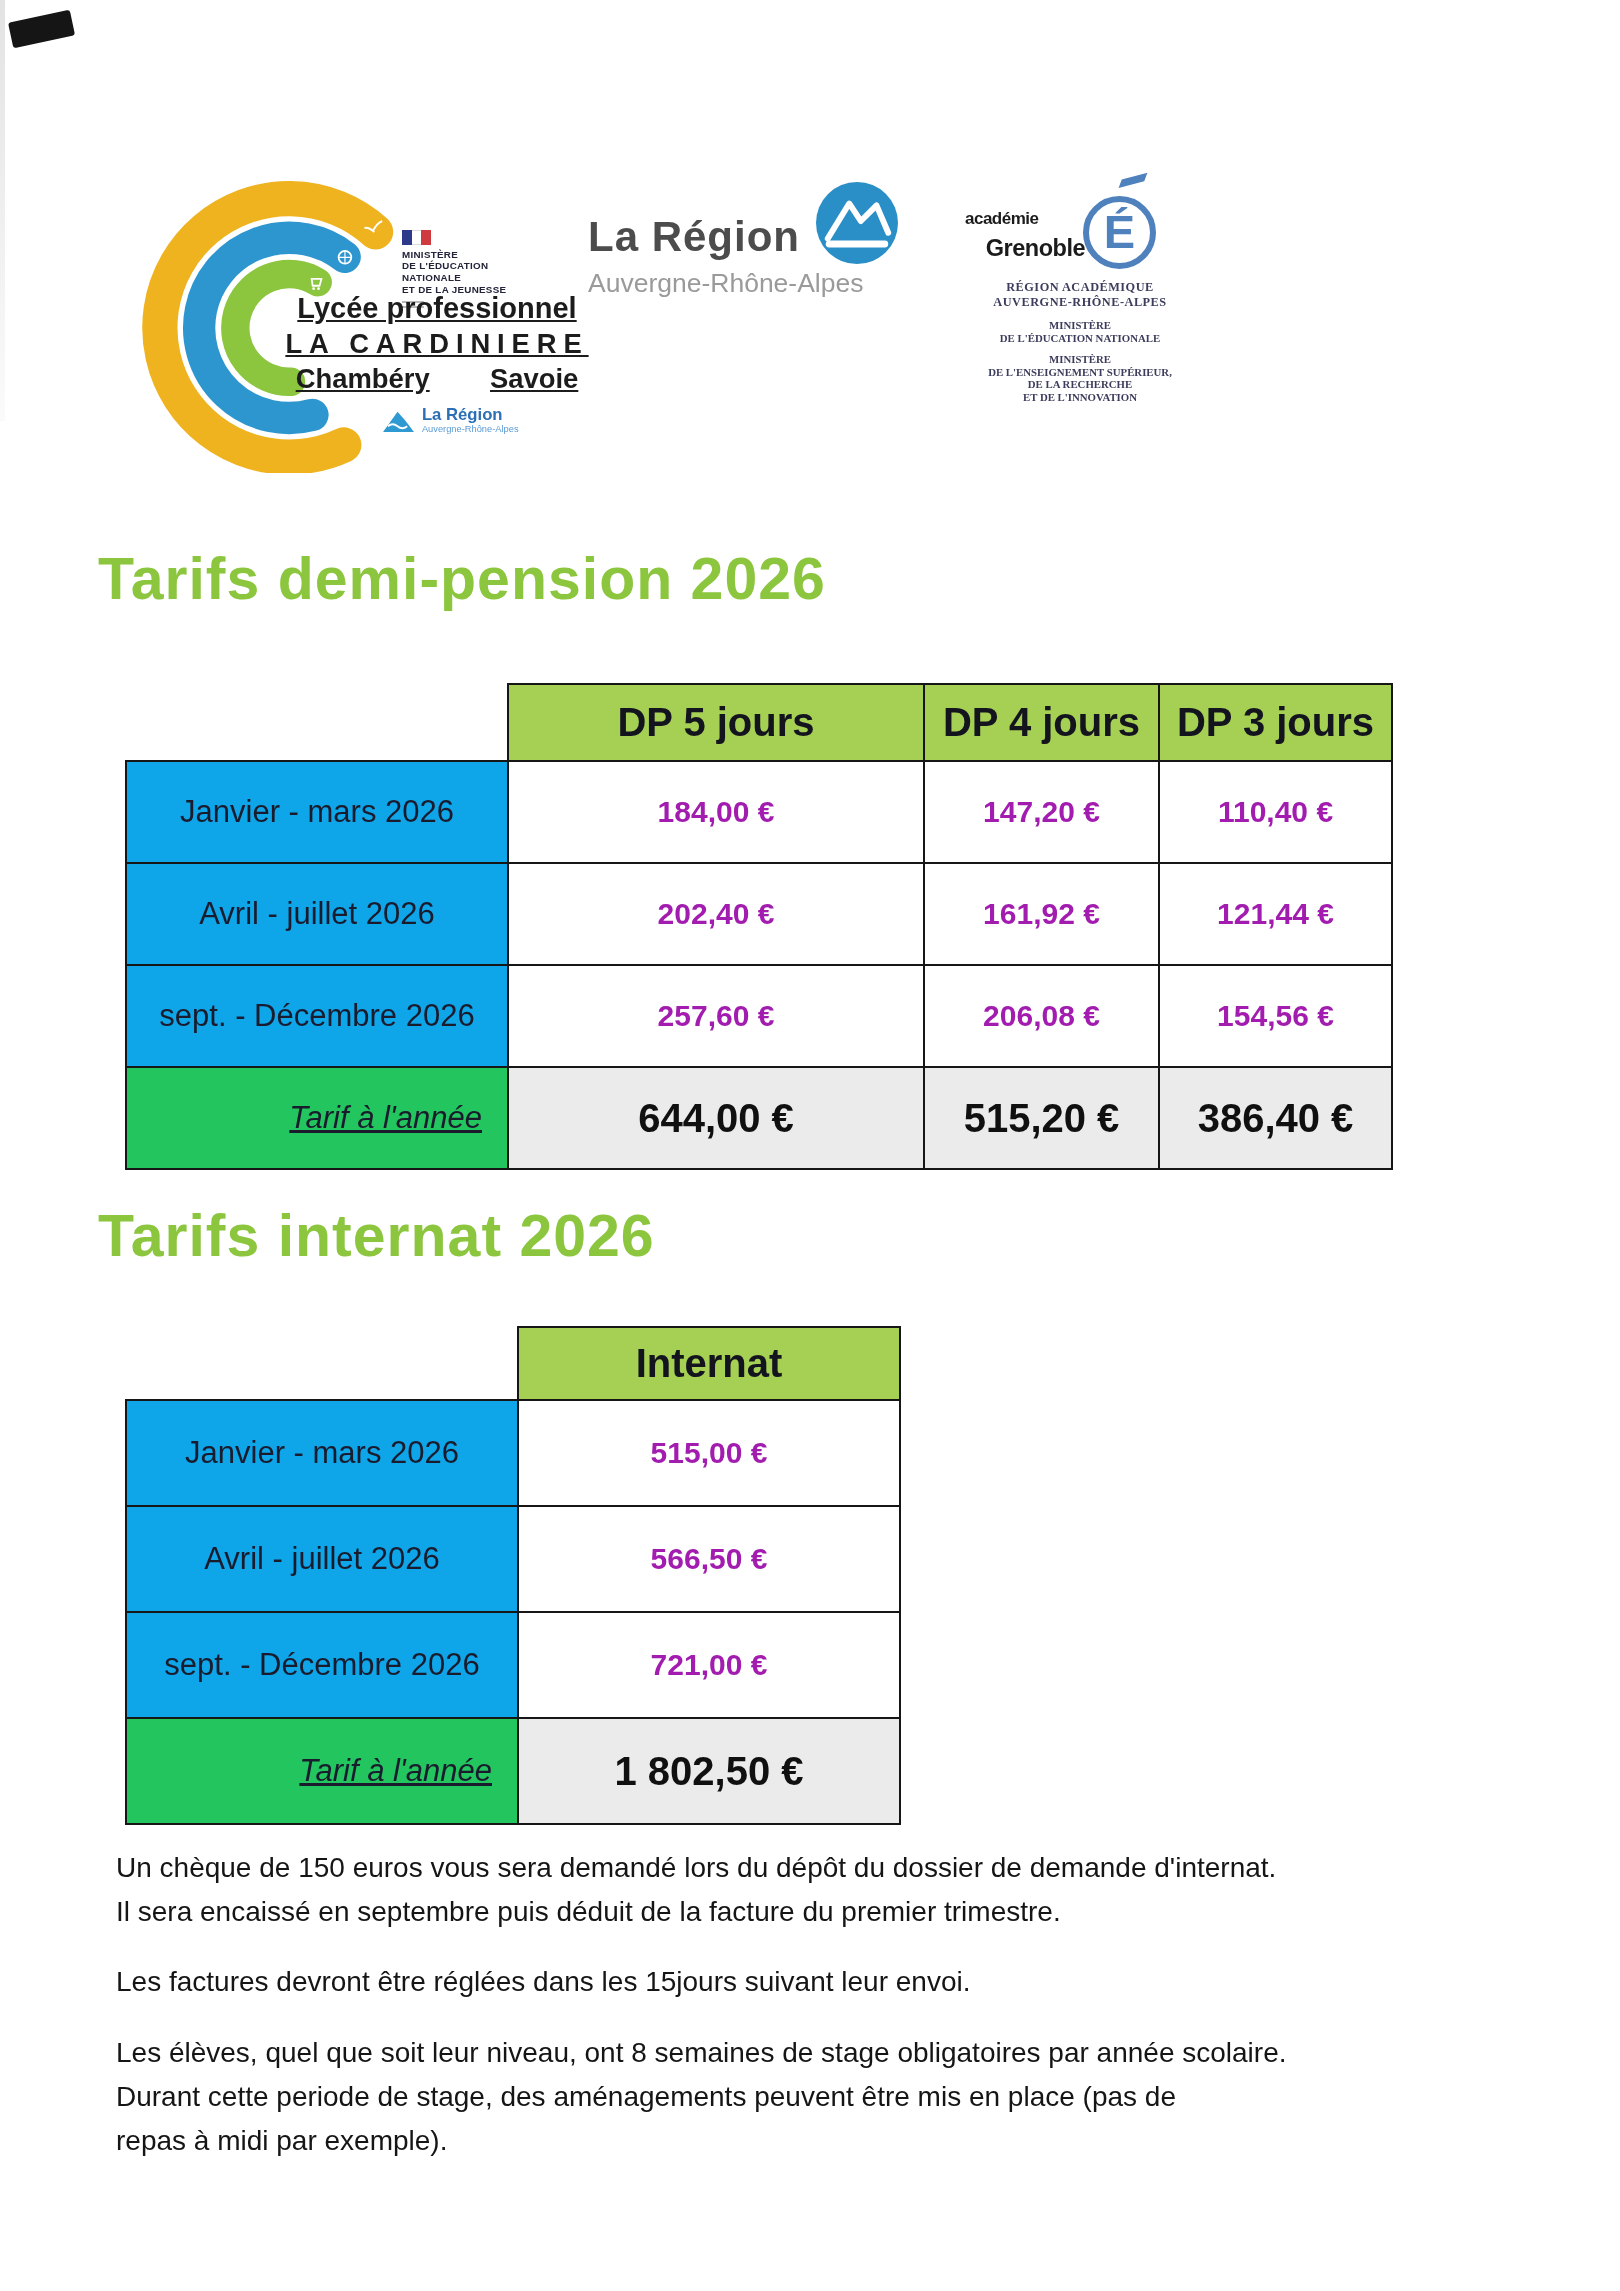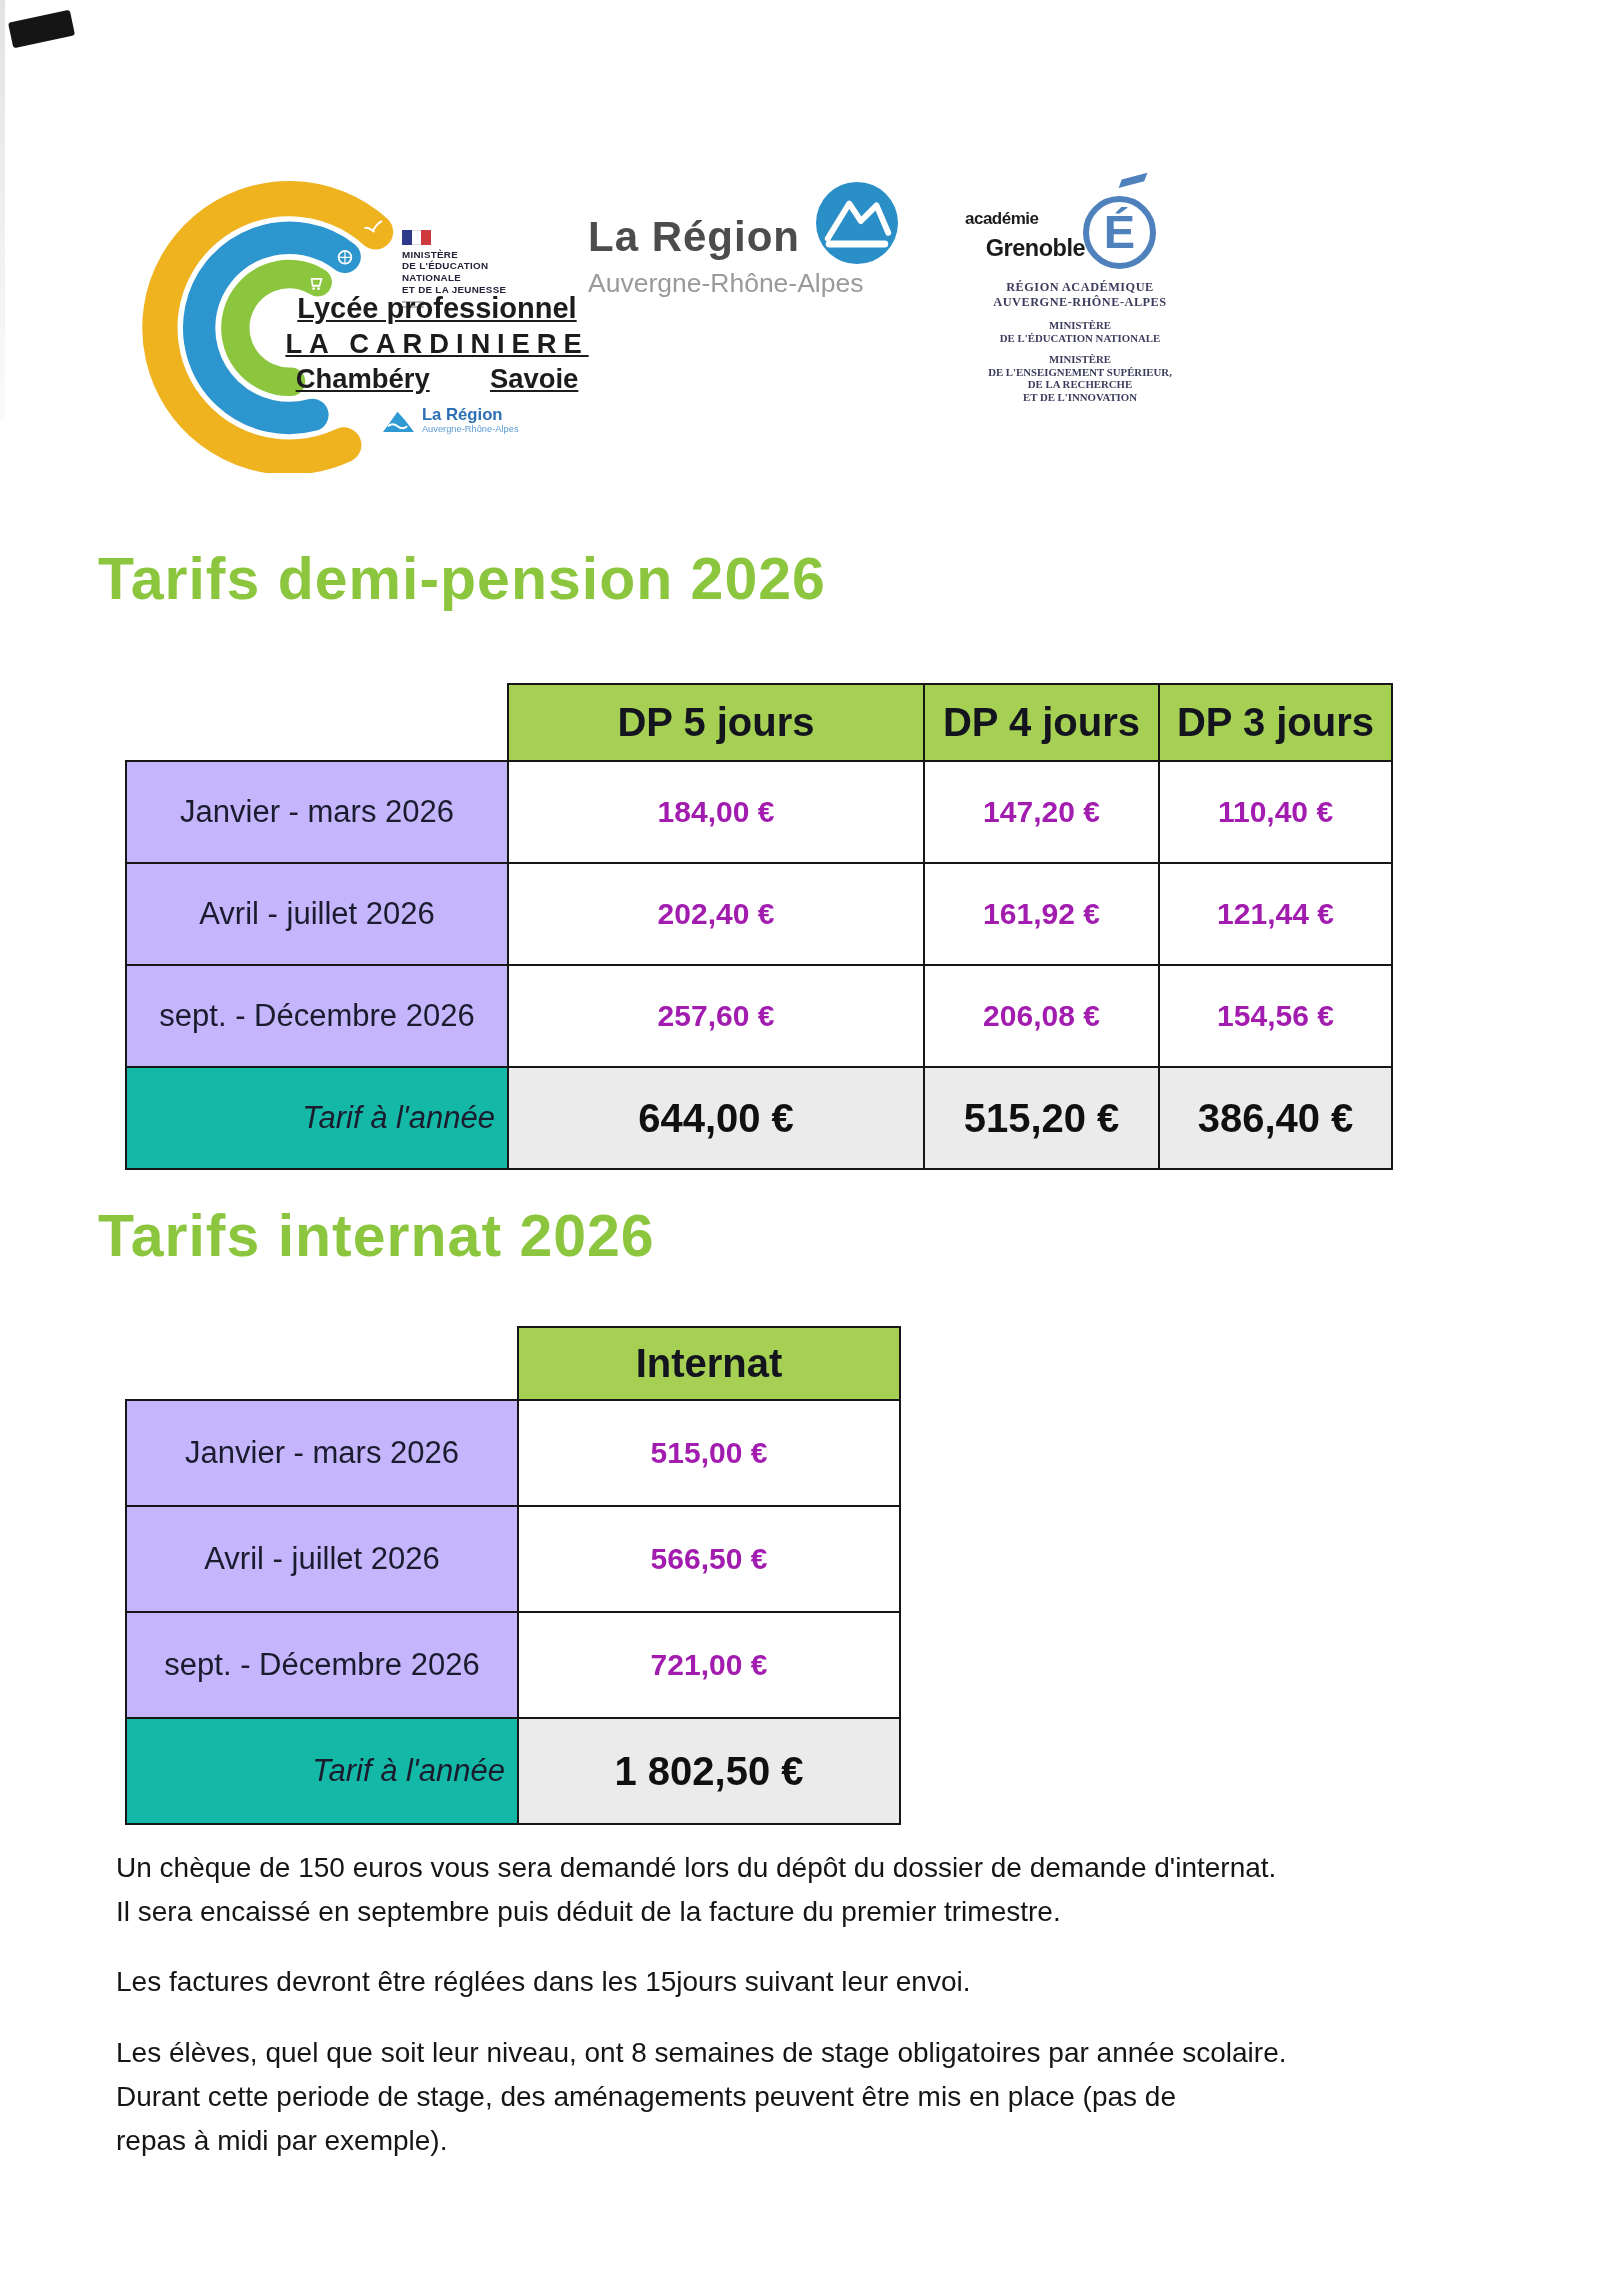--- a/index.html
+++ b/index.html
@@ -63,24 +63,24 @@
   .sec-title { font-weight:bold; color:#8cc63e; font-size:59px; letter-spacing:1px; }
   .title1 { left:98px; top:545px; }
   .title2 { left:98px; top:1202px; }
 
   
   table.tarif { border-collapse:collapse; table-layout:fixed; position:absolute; }
   table.tarif td { border:2.9px solid #161616; text-align:center; vertical-align:middle;
                    overflow:hidden; }
   table.tarif td.gap { border:none; background:#ffffff; }
   table.tarif td.head { background:#a5d053; font-size:40px; font-weight:bold; color:#14141f; }
-  table.tarif td.lbl  { background:#c4b5fd; font-size:31px; color:#1a1c2e; }
+  table.tarif td.lbl  { background:#0ea5e9; font-size:31px; color:#1a1c2e; }
   table.tarif td.val  { background:#ffffff; font-size:30px; font-weight:bold; color:#a21caf; }
-  table.tarif td.tot-lbl { background:#14b8a6; font-size:31px; color:#1a1c2e;
-                           font-style:italic; text-align:right; padding-right:12px; }
+  table.tarif td.tot-lbl { background:#22c55e; font-size:31px; color:#1a1c2e;
+                           font-style:italic; text-align:right; padding-right:25px;text-decoration:underline; }
   table.tarif td.tot-val { background:#ebebeb; font-size:40px; font-weight:bold; color:#101010; }
   .t1 { left:125px; top:683px; }
   .t1 tr.hr td { height:73px; }
   .t1 tr.dr td { height:98px; }
   .t2 { left:125px; top:1326px; }
   .t2 tr.hr td { height:69px; }
   .t2 tr.dr td { height:102px; }
 
   
   .note { left:116px; width:1313px; font-size:28px; line-height:44px; color:#151515;

